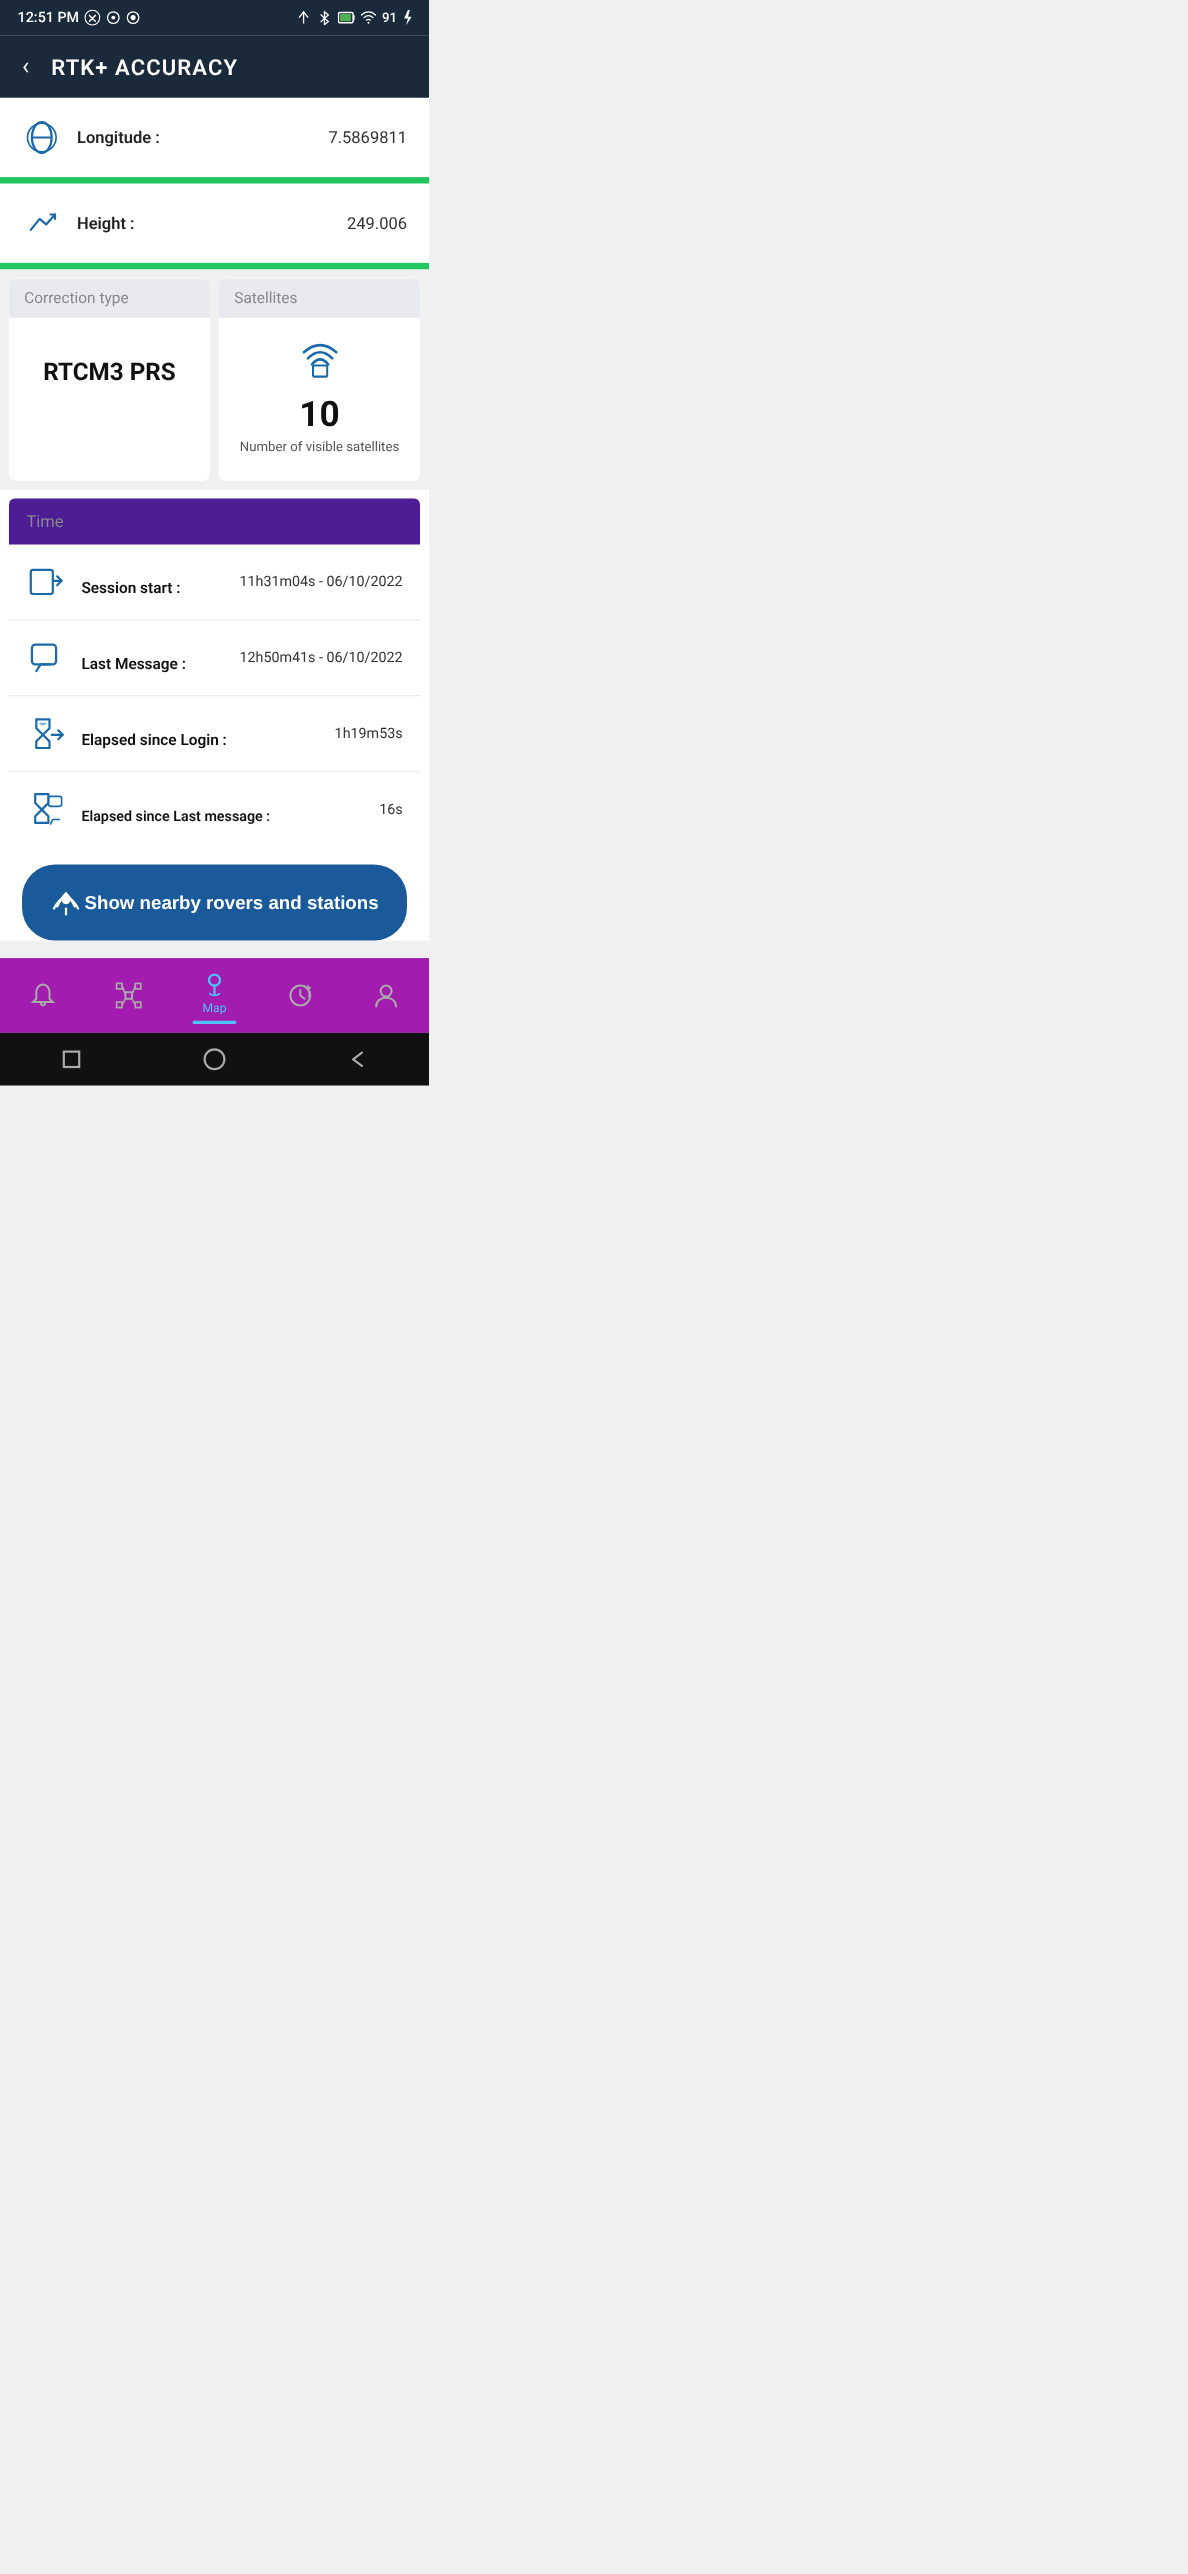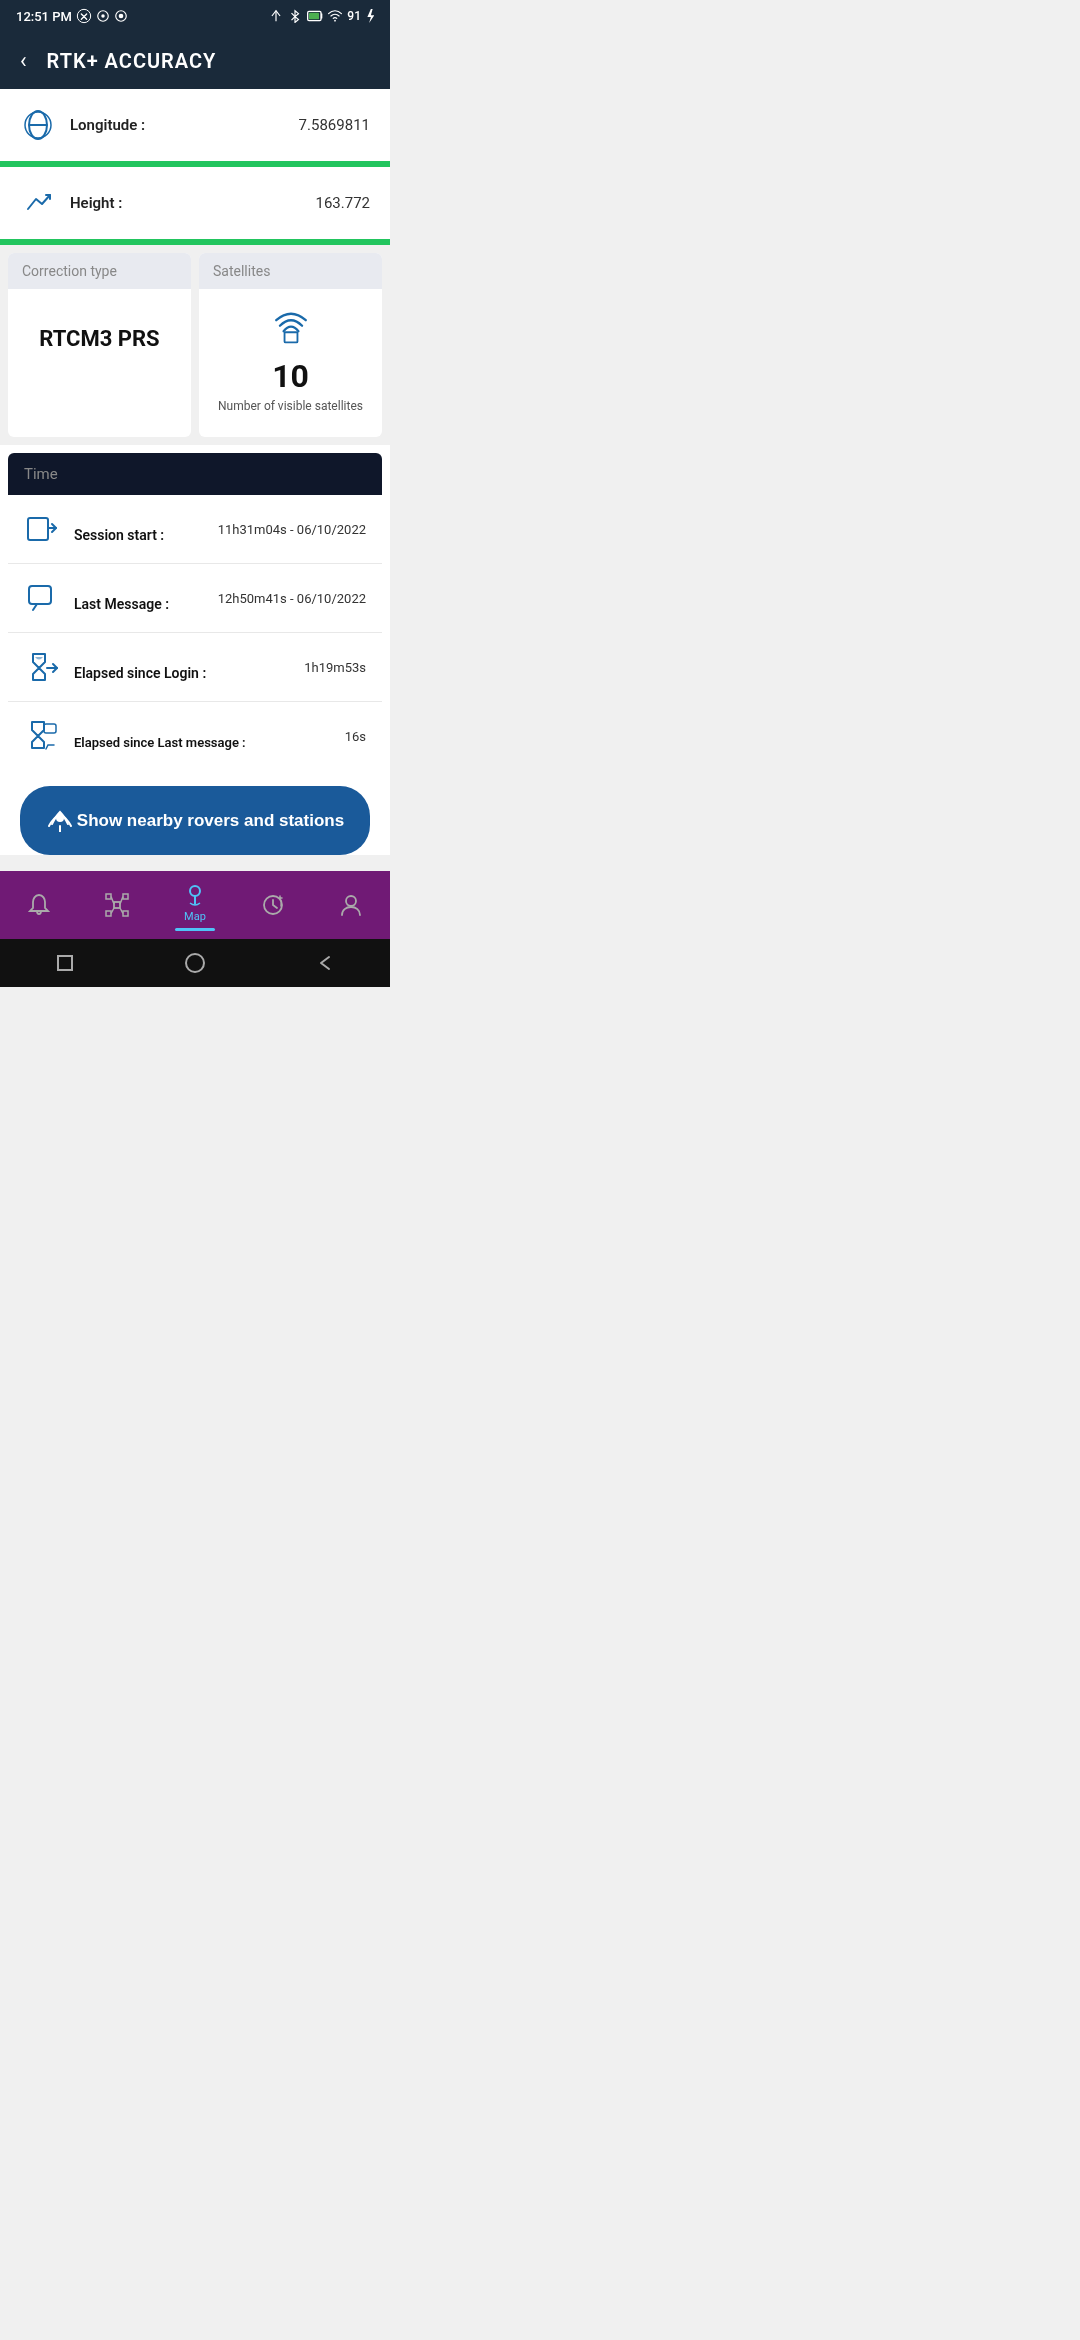--- a/index.html
+++ b/index.html
@@ -133,21 +133,21 @@
     }
 
     
     .section-card {
       margin: 8px 8px;
       background: white;
       border-radius: 6px;
       overflow: hidden;
     }
     .section-header {
-      background: #0f172a;
+      background: #4c1d95;
       padding: 12px 16px;
       font-size: 15px;
       color: #888;
     }
     .section-row {
       display: flex;
       align-items: center;
       padding: 16px 16px;
       border-bottom: 1px solid #e8e8e8;
     }
@@ -188,21 +188,21 @@
       width: calc(100% - 40px);
       display: flex;
       align-items: center;
       justify-content: center;
       gap: 3px;
       cursor: pointer;
     }
 
     
     .bottom-nav {
-      background: #701a75;
+      background: #a21caf;
       display: flex;
       justify-content: space-around;
       align-items: center;
       padding: 10px 0 8px;
     }
     .nav-item {
       display: flex;
       flex-direction: column;
       align-items: center;
       gap: 3px;
@@ -310,21 +310,21 @@
   </div>
 
   <div class="info-row">
     <div class="info-icon">
       <svg width="32" height="32" viewBox="0 0 32 32" fill="none">
         <polyline points="6,22 14,12 20,17 28,8" stroke="#1a6aaa" stroke-width="2" fill="none" stroke-linejoin="round" stroke-linecap="round"></polyline>
         <polyline points="24,8 28,8 28,12" stroke="#1a6aaa" stroke-width="2" fill="none" stroke-linecap="round" stroke-linejoin="round"></polyline>
       </svg>
     </div>
     <span class="info-label">Height :</span>
-    <span class="info-value">163.772</span>
+    <span class="info-value">249.006</span>
   </div>
 
   <div class="cards-row">
 
     <div class="card">
       <div class="card-header">Correction type</div>
       <div class="card-body">
         <span class="correction-type-text">RTCM3 PRS</span>
       </div>
     </div>

